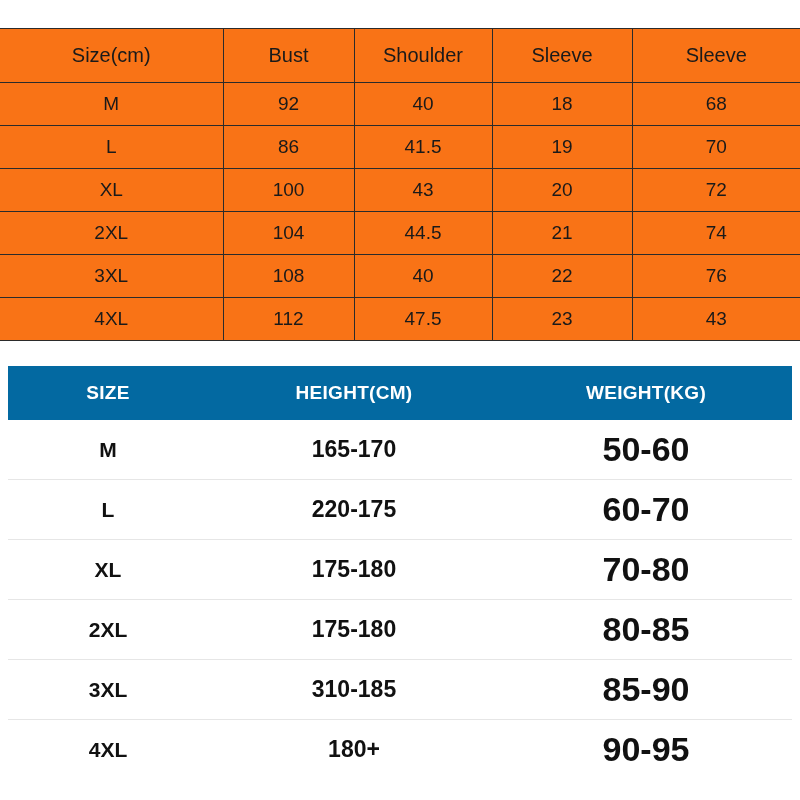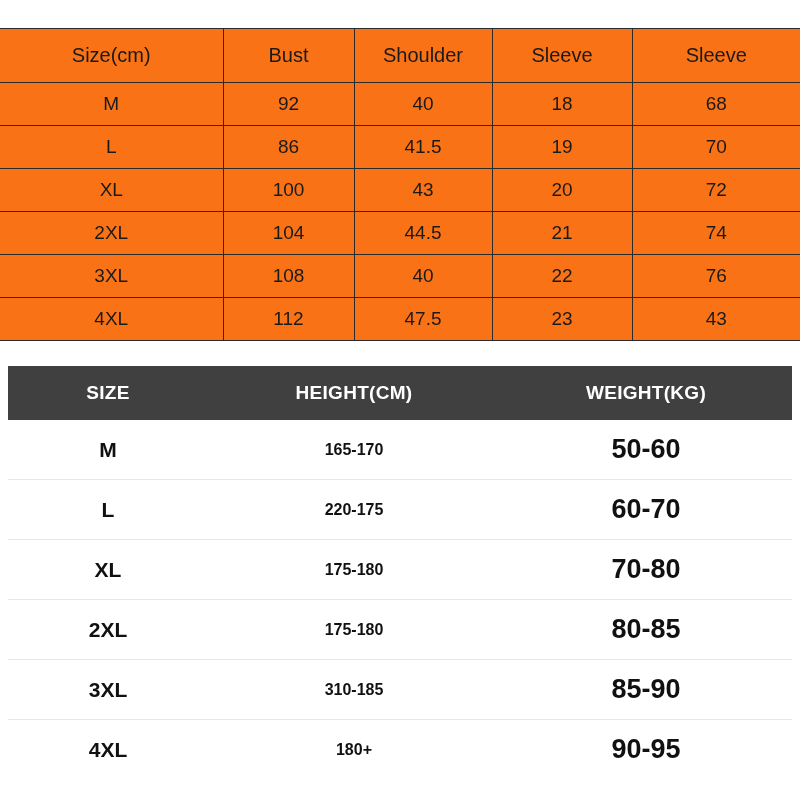--- a/index.html
+++ b/index.html
@@ -66,21 +66,21 @@
     left: 8px;
     top: 366px;
     width: 784px;
   }
   table.hw {
     border-collapse: collapse;
     width: 784px;
     table-layout: fixed;
   }
   table.hw thead th {
-    background: #404040;
+    background: #0369a1;
     color: #ffffff;
     font-size: 19px;
     font-weight: bold;
     height: 52px;
     letter-spacing: 0.3px;
     text-align: center;
     border: none;
   }
   table.hw tbody td {
     height: 57px;
@@ -101,22 +101,22 @@
     width: 292px;
     font-size: 25px;
     font-weight: bold;
   }
   .hw-weight {
     width: 292px;
     font-size: 27px;
     font-weight: bold;
   }
   td.hw-size   { font-size: 21px; font-weight: bold; }
-  td.hw-height { font-size: 16px; font-weight: bold; }
-  td.hw-weight { font-size: 27px; font-weight: bold; }
+  td.hw-height { font-size: 23px; font-weight: bold; }
+  td.hw-weight { font-size: 34px; font-weight: bold; }
 </style>
 </head>
 <body>
 
 <div class="page">
 
   <div class="measure-wrap">
     <table class="measure">
       <colgroup>
         <col class="c-size">

